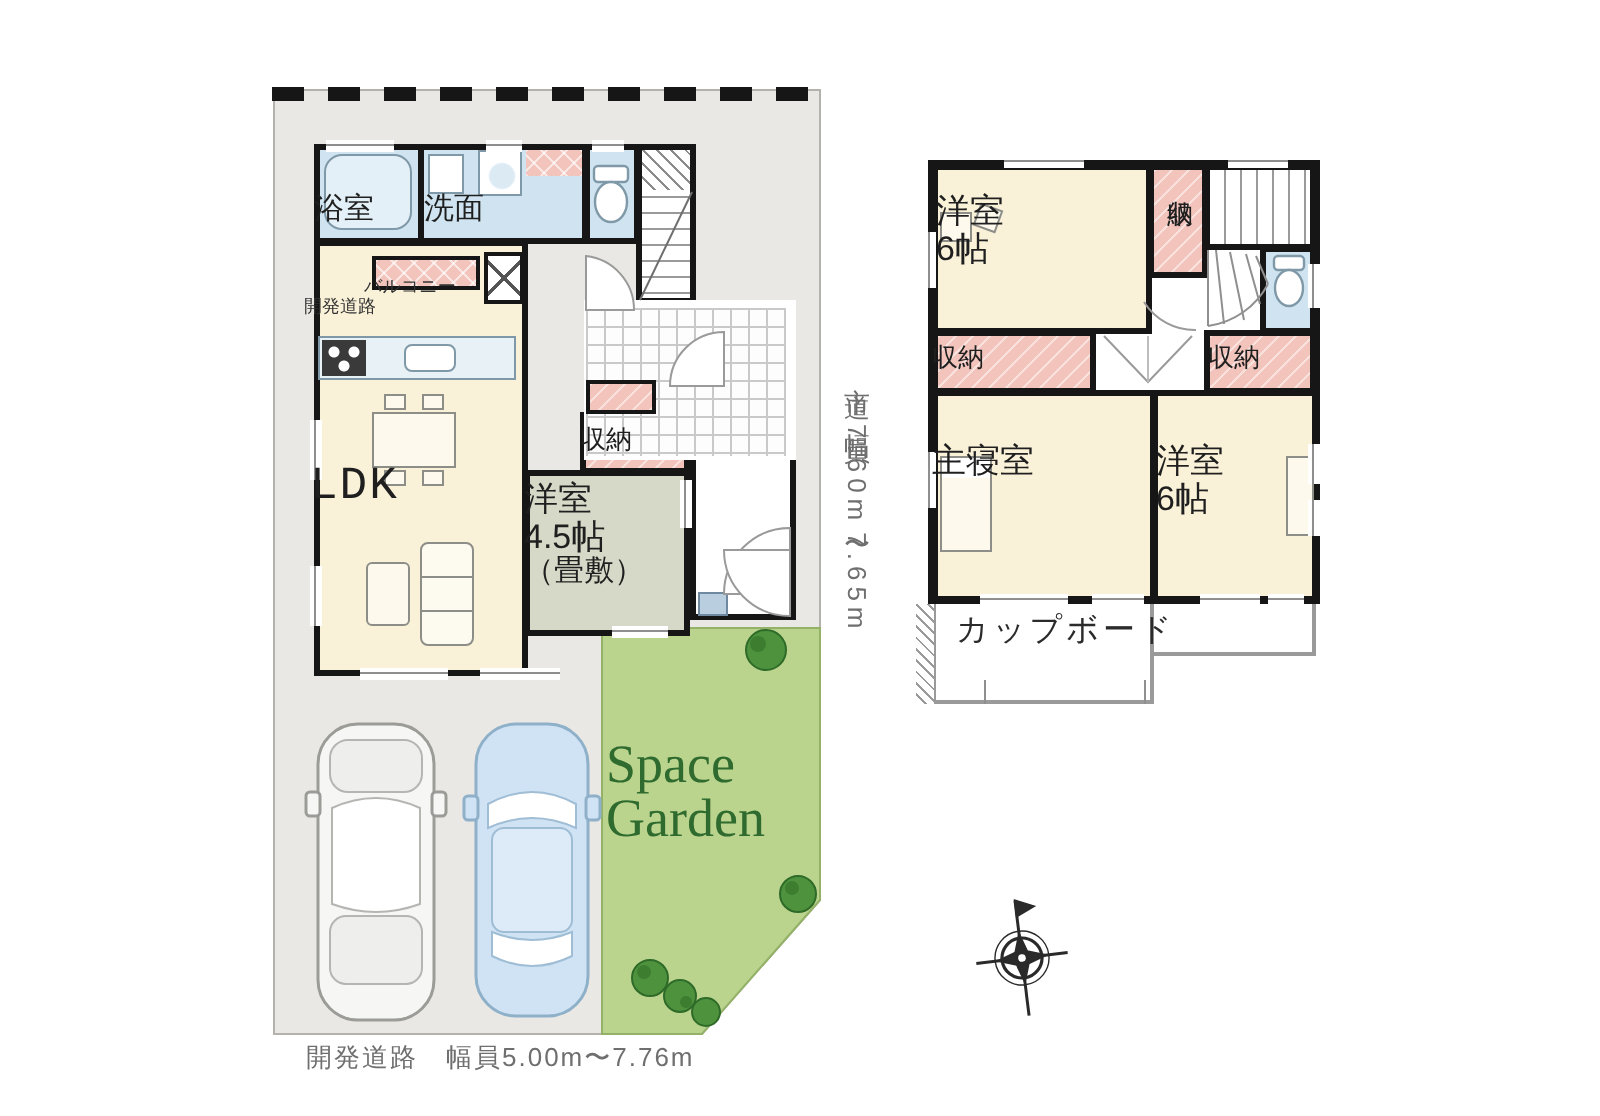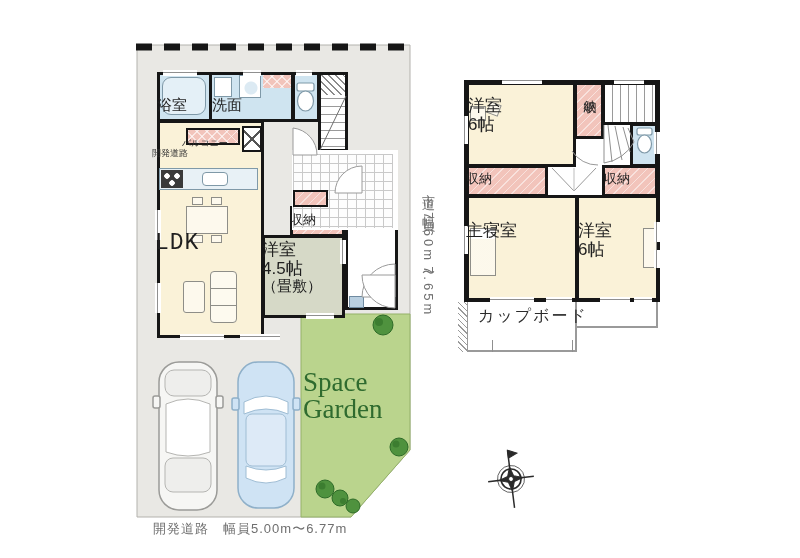--- a/index.html
+++ b/index.html
@@ -237,15 +237,15 @@
   <div class="lbl sz17" style="left:466px;top:221px;width:112px;">
     <div>主寝室</div>
   </div>
   <div class="lbl sz17" style="left:578px;top:221px;width:80px;">
     <div>洋室</div>
     <div>6帖</div>
   </div>
   <div class="lbl" style="left:478px;top:307px;width:100px;font-size:16px;letter-spacing:2px;color:#2b2b2b;">カップボード</div>
 
   <div class="road vert" style="left:419px;top:184px;height:340px;">市道　幅員7.60m〜7.65m</div>
-  <div class="road" style="left:153px;top:520px;">開発道路　幅員5.00m〜6.77m</div>
+  <div class="road" style="left:153px;top:520px;">開発道路　幅員5.00m〜7.76m</div>
 
 </div>
 
 </body></html>

